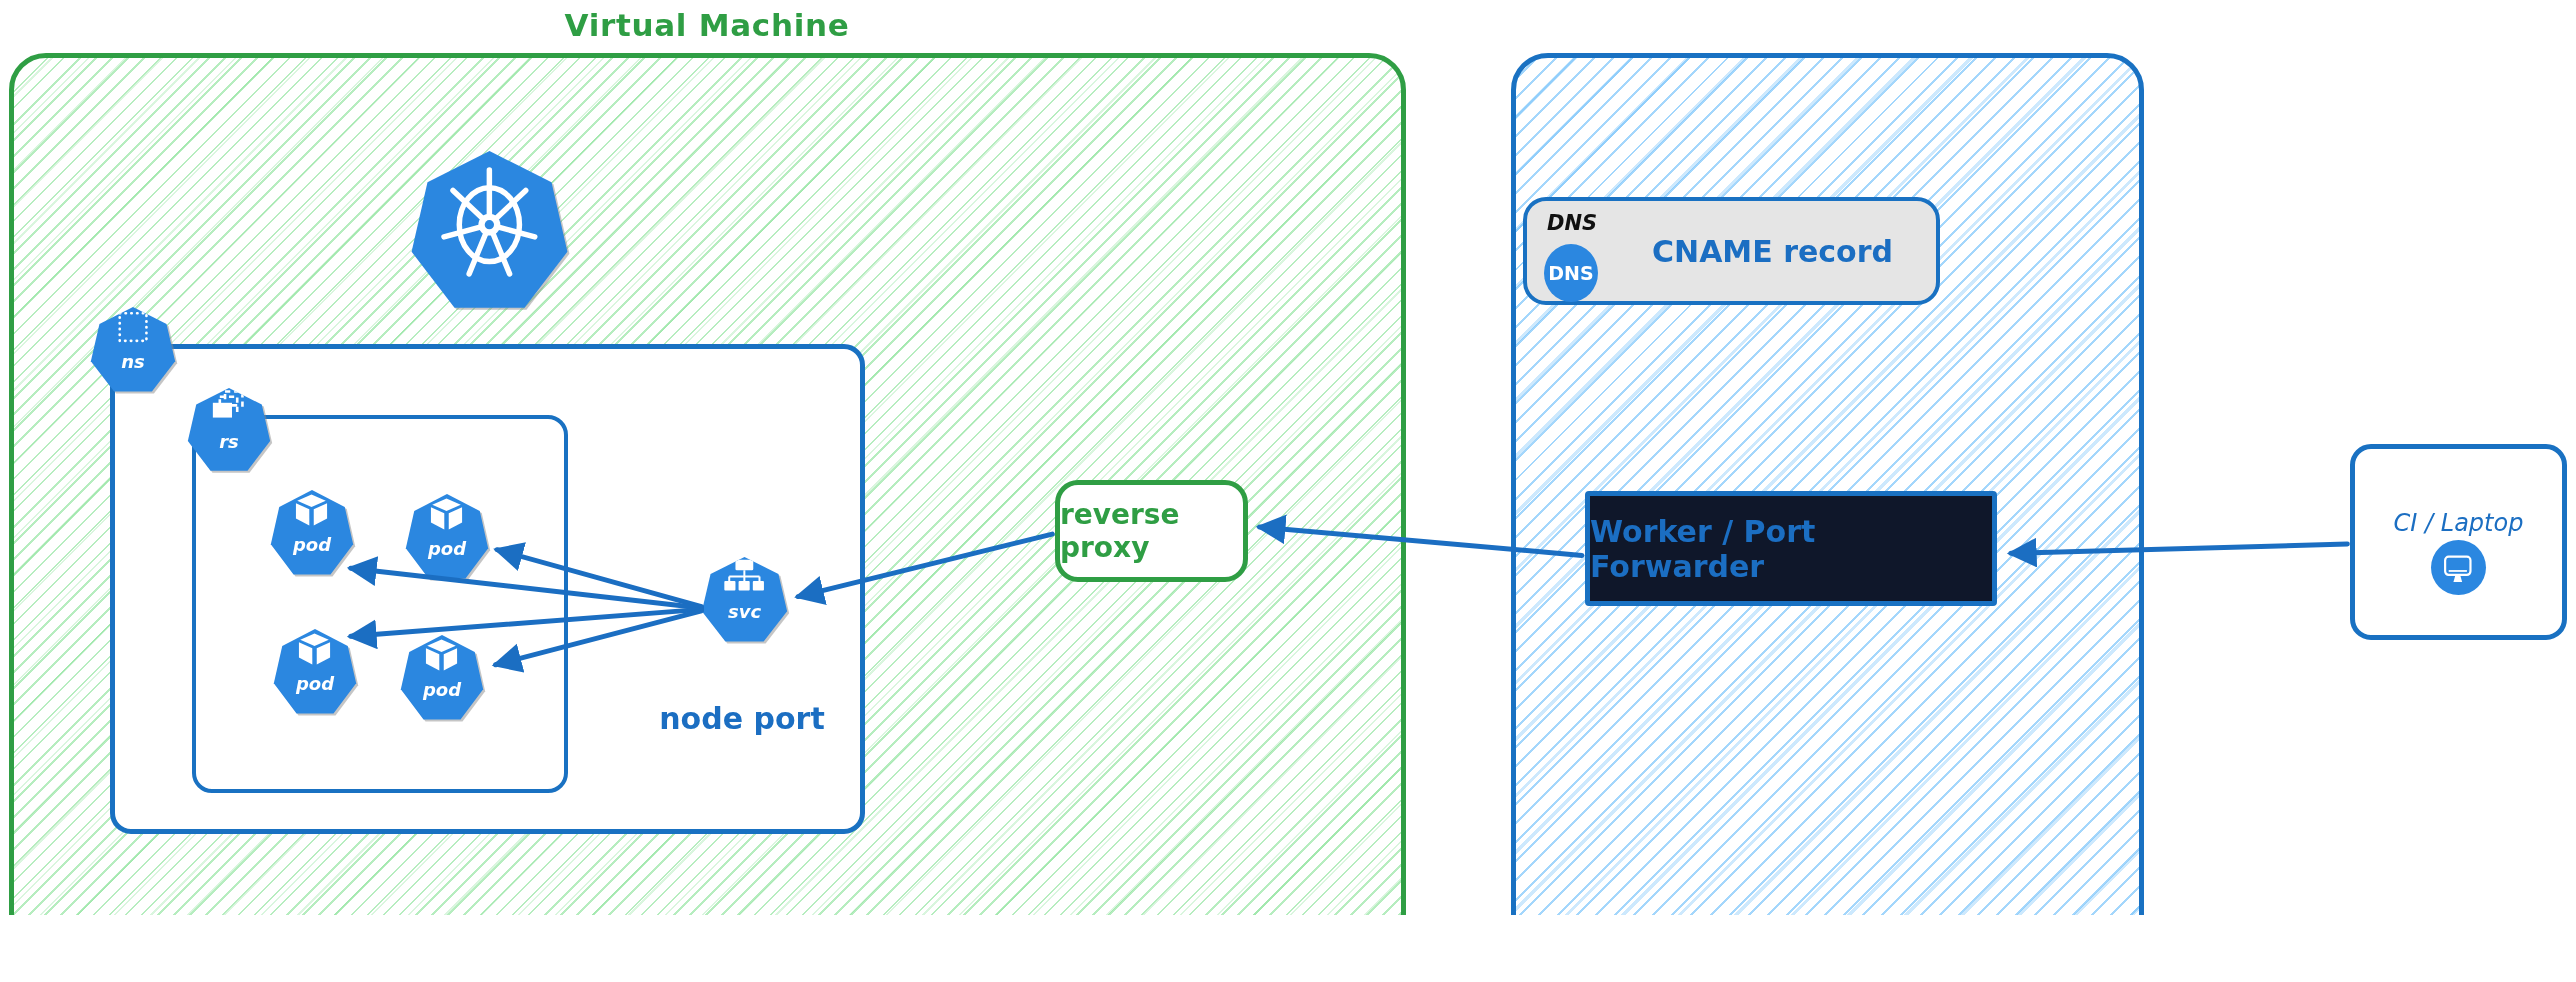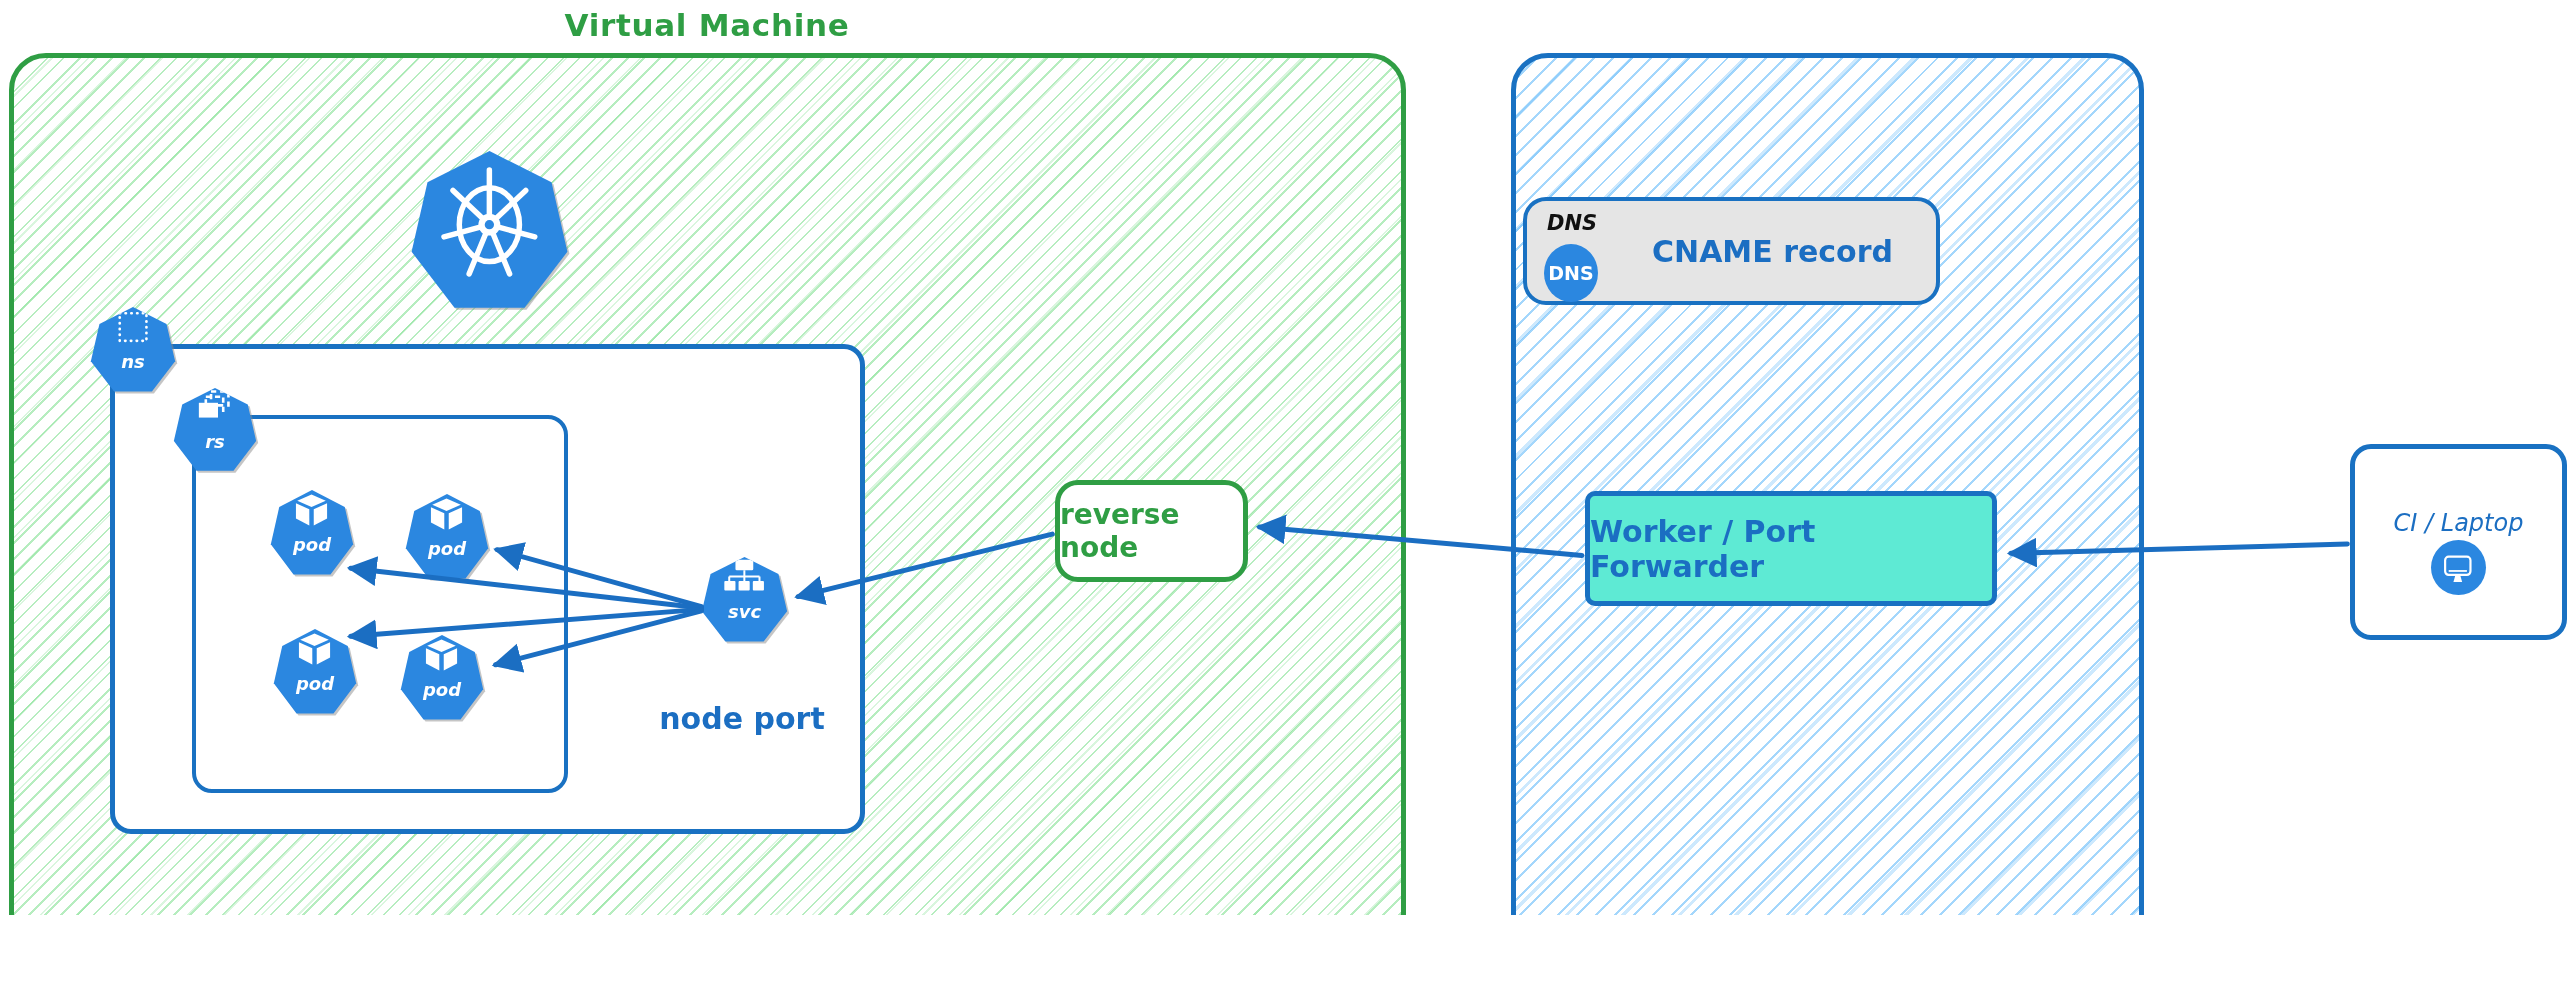--- a/index.html
+++ b/index.html
@@ -54,22 +54,22 @@
 
   .dns-card{left:1523px;top:197px;width:417px;height:108px;background:#e5e5e5;
     border:4.3px solid var(--blue);border-radius:23px;}
   .dns-tag{left:20px;top:10px;color:#111;font-size:21px;font-weight:700;font-style:italic;}
   .dns-badge{left:17px;top:43px;width:54px;height:58px;border-radius:50%;
     background:var(--blue-ic);display:flex;align-items:center;justify-content:center;
     color:#fff;font-size:19px;font-weight:700;}
   .cname{left:92px;top:0;right:10px;bottom:0;display:flex;align-items:center;justify-content:center;
     color:var(--arrow);font-size:30px;font-weight:600;}
 
-  .worker-box{left:1585px;top:491px;width:412px;height:115px;background:#5eead4;
-    border:5px solid var(--blue);border-radius:10px;
+  .worker-box{left:1585px;top:491px;width:412px;height:115px;background:#0f172a;
+    border:5px solid var(--blue);border-radius:4px;
     display:flex;align-items:center;justify-content:center;
     color:var(--arrow);font-size:30px;font-weight:600;}
 
   .ci-box{left:2350px;top:444px;width:217px;height:196px;background:#fff;
     border:5px solid var(--blue);border-radius:21px;}
   .ci-label{left:0;top:60px;width:100%;text-align:center;
     color:var(--arrow);font-size:24px;font-weight:400;font-style:italic;}
   .ci-circle{left:50%;margin-left:-28px;top:91px;width:55px;height:55px;border-radius:50%;
     background:var(--blue-ic);display:flex;align-items:center;justify-content:center;}
   .ci-circle svg{width:72%;height:72%}
@@ -80,21 +80,21 @@
   
   .hepta-wrap{position:absolute;filter:drop-shadow(2.8px 2.8px 0.7px rgba(140,140,140,.5));}
   .hepta{width:100%;height:100%;background:var(--blue-ic);
     clip-path:polygon(50% 0%, 89% 19%, 99% 61%, 72% 95%, 28% 95%, 1% 61%, 11% 19%);
     display:flex;flex-direction:column;align-items:center;justify-content:flex-start;}
   .hepta .glyph{width:56%;height:50%;}
   .hepta .hlabel{color:#fff;font-size:18px;font-weight:700;font-style:italic;line-height:1;margin-top:1.4px;}
   .k8s-wrap{left:410px;top:151px;width:159px;height:165px;}
   .k8s-wrap .glyph{width:86%;height:86%}
   .ns-icon{left:90px;top:307px;width:86px;height:89px;}
-  .rs-icon{left:173px;top:388px;width:84px;height:87px;}
+  .rs-icon{left:187px;top:388px;width:84px;height:87px;}
   .pod1{left:270px;top:490px;width:84px;height:89px;}
   .pod2{left:405px;top:494px;width:84px;height:89px;}
   .pod3{left:273px;top:629px;width:84px;height:89px;}
   .pod4{left:400px;top:635px;width:84px;height:89px;}
   .svc-icon{left:701px;top:557px;width:87px;height:89px;}
 
   
   .overlay{position:absolute;left:0;top:0;width:2576px;height:983px;z-index:40;pointer-events:none;}
   .overlay line{stroke:var(--arrow);stroke-width:7;stroke-linecap:round;}
 </style>
@@ -200,21 +200,21 @@
         <rect x="37" y="54" width="25" height="21" rx="2" fill="#fff"></rect>
         <rect x="69" y="54" width="25" height="21" rx="2" fill="#fff"></rect>
       </svg>
       <div class="hlabel">svc</div>
     </div>
   </div>
 
   <div class="abs node-port">node port</div>
 
   <div class="abs rp-box">
-    <span>reverse node</span>
+    <span>reverse proxy</span>
   </div>
 
   <div class="abs dns-card">
     <div class="abs dns-tag">DNS</div>
     <div class="abs dns-badge">
       <span>DNS</span>
     </div>
     <div class="abs cname">CNAME record</div>
   </div>
 

